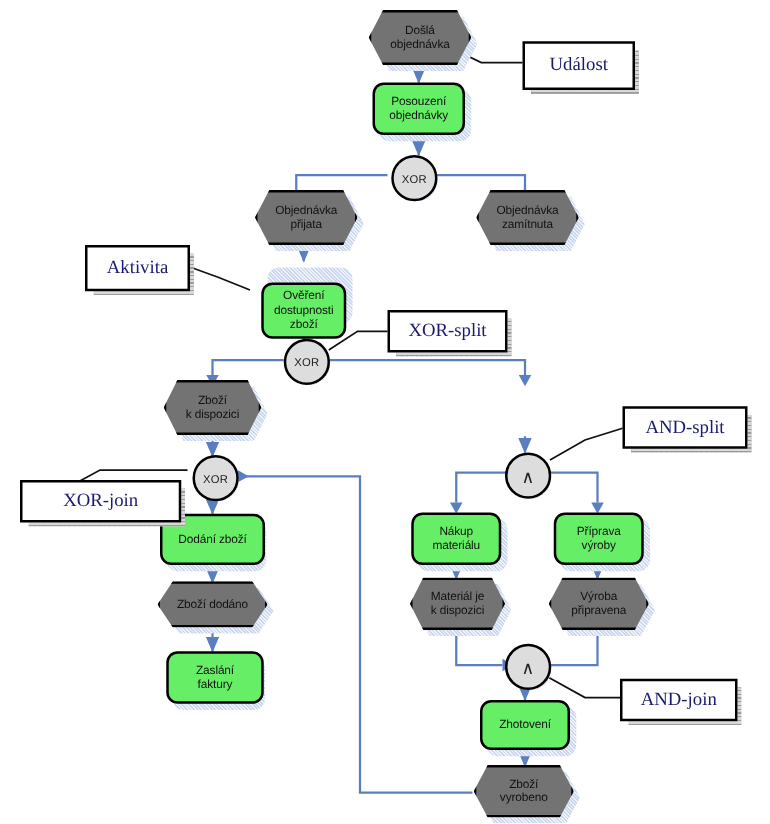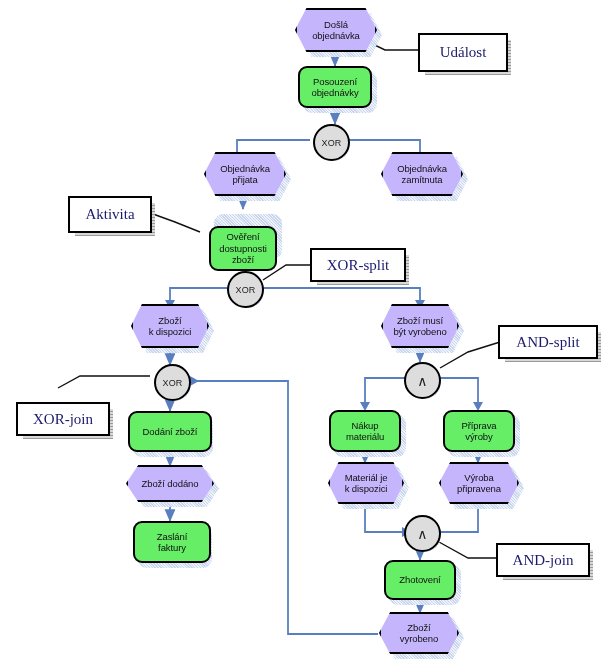--- a/index.html
+++ b/index.html
@@ -6,21 +6,21 @@
   body{width:616px;height:659px;overflow:hidden;font-family:"Liberation Sans",sans-serif;}
   #canvas{position:relative;width:616px;height:659px;background:#fff;}
 
   svg#wires{position:absolute;left:0;top:0;width:616px;height:659px;}
 
   .node{position:absolute;box-sizing:border-box;display:flex;align-items:center;
         justify-content:center;text-align:center;z-index:5;}
 
   
   .event{
-    background:#c4b5fd;
+    background:#737373;
     border:2.5px solid #000;
     clip-path:polygon(0% 50%, 14% 0%, 86% 0%, 100% 50%, 86% 100%, 14% 100%);
     font-size:9.5px;color:#111;line-height:11.5px;letter-spacing:-0.1px;
   }
   .event-wrap{position:absolute;z-index:5;}
   .event-sh{position:absolute;left:5px;top:5px;width:100%;height:100%;
     background:repeating-linear-gradient(45deg,#c9d6ee 0 1px,#eef2fa 1px 2px);
     clip-path:polygon(0% 50%, 14% 0%, 86% 0%, 100% 50%, 86% 100%, 14% 100%);z-index:-1;}
 
   
@@ -135,25 +135,20 @@
     <div class="node event" style="left:0;top:0;width:82px;height:44px;white-space:pre-line;">Objednávka
 zamítnuta</div>
   </div>
 
   <div class="event-wrap" style="left:131px;top:304px;width:78px;height:44px;">
     <div class="event-sh"></div>
     <div class="node event" style="left:0;top:0;width:78px;height:44px;white-space:pre-line;">Zboží
 k dispozici</div>
   </div>
 
-  <div class="event-wrap" style="left:381px;top:304px;width:78px;height:44px;">
-    <div class="event-sh"></div>
-    <div class="node event" style="left:0;top:0;width:78px;height:44px;white-space:pre-line;">Zboží musí
-být vyrobeno</div>
-  </div>
 
   <div class="event-wrap" style="left:126px;top:465px;width:88px;height:37px;">
     <div class="event-sh"></div>
     <div class="node event" style="left:0;top:0;width:88px;height:37px;white-space:pre-line;">Zboží dodáno</div>
   </div>
 
   <div class="event-wrap" style="left:328px;top:462px;width:76px;height:42px;">
     <div class="event-sh"></div>
     <div class="node event" style="left:0;top:0;width:76px;height:42px;white-space:pre-line;">Materiál je
 k dispozici</div>
@@ -254,21 +249,21 @@
   <div class="lab-wrap" style="left:310px;top:248px;width:92px;height:30px;">
     <div class="lab-sh"></div>
     <div class="lab">XOR-split</div>
   </div>
 
   <div class="lab-wrap" style="left:498px;top:325px;width:96px;height:30px;">
     <div class="lab-sh"></div>
     <div class="lab">AND-split</div>
   </div>
 
-  <div class="lab-wrap" style="left:16px;top:402px;width:90px;height:30px;">
+  <div class="lab-wrap" style="left:16px;top:384px;width:90px;height:30px;padding-left:35px;">
     <div class="lab-sh"></div>
     <div class="lab">XOR-join</div>
   </div>
 
   <div class="lab-wrap" style="left:496px;top:543px;width:90px;height:30px;">
     <div class="lab-sh"></div>
     <div class="lab">AND-join</div>
   </div>
 
 </div>

